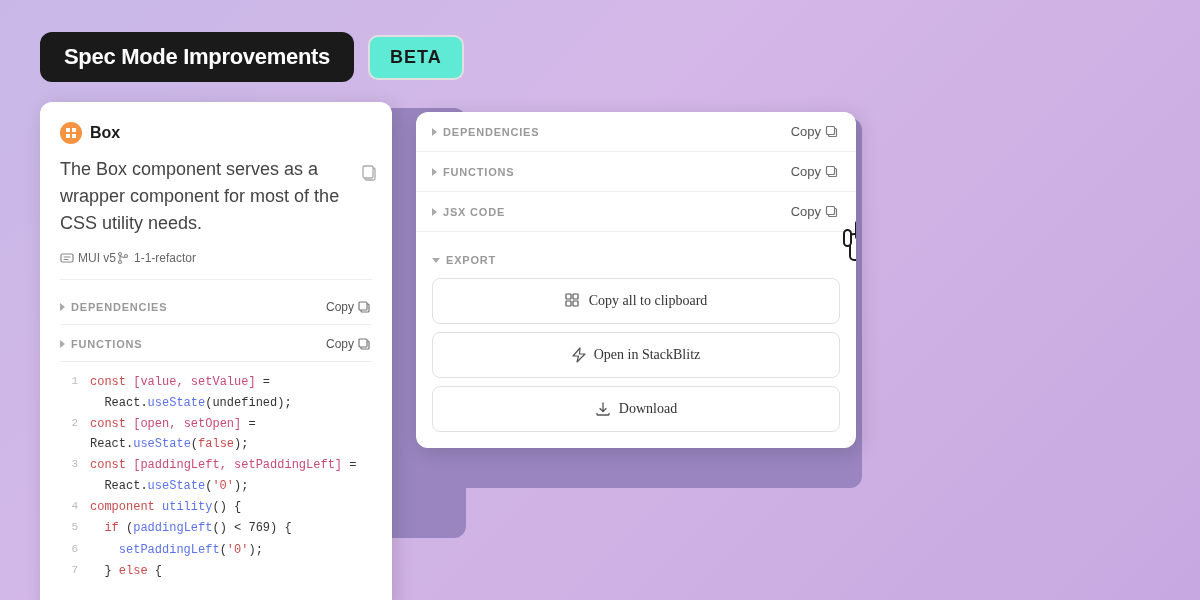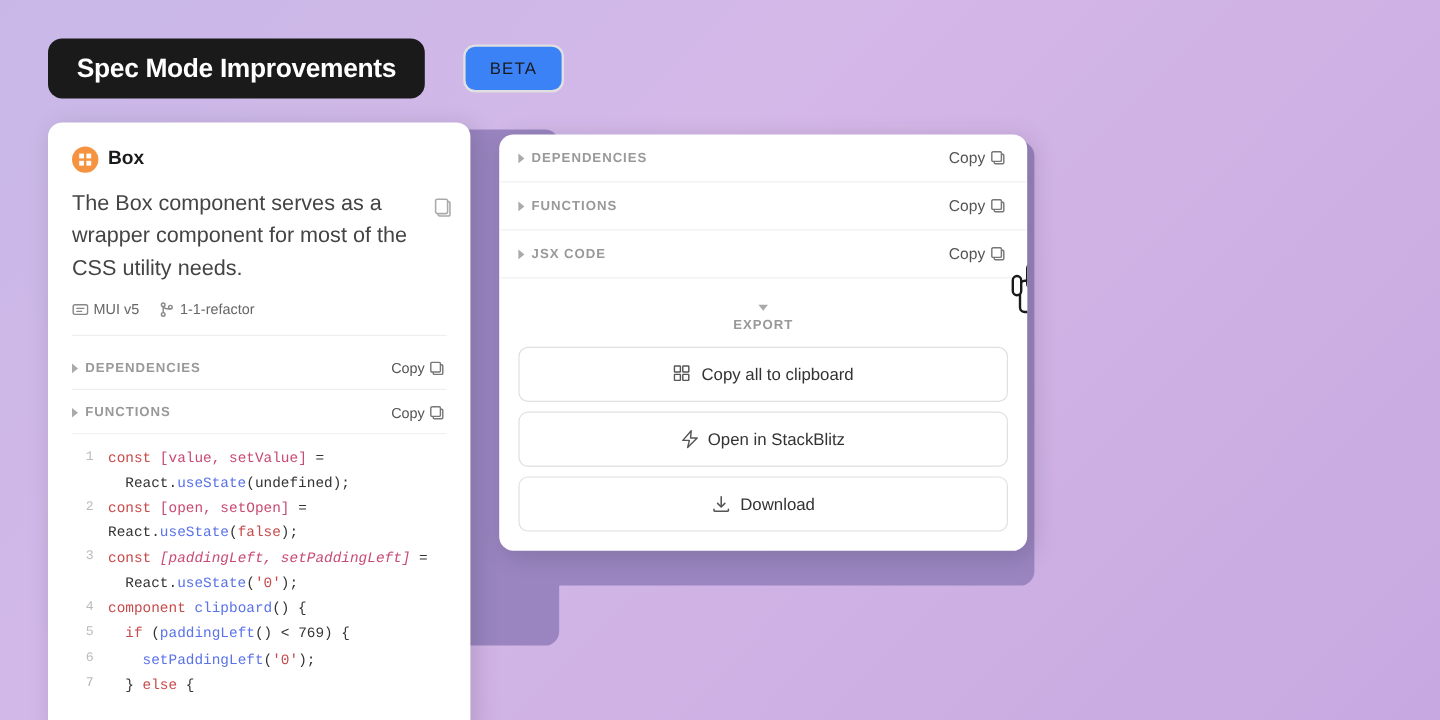--- a/index.html
+++ b/index.html
@@ -9,39 +9,39 @@
       background: linear-gradient(135deg, #c8b8e8 0%, #d4b8e8 40%, #c8a8e0 100%);
       font-family: -apple-system, BlinkMacSystemFont, 'Segoe UI', sans-serif;
       overflow: hidden;
       position: relative;
     }
 
     
     .header-area {
       display: flex;
       align-items: center;
-      gap: 32px;
+      gap: 14px;
       padding: 32px 40px 20px 40px;
     }
 
     .title-badge {
       background: #1a1a1a;
       color: #fff;
       font-size: 22px;
       font-weight: 800;
       padding: 12px 24px;
       border-radius: 12px;
       letter-spacing: -0.3px;
     }
 
     .beta-badge {
-      background: #3b82f6;
+      background: #5eead4;
       color: #1a1a1a;
-      font-size: 14px;
-      font-weight: 400;
+      font-size: 18px;
+      font-weight: 700;
       padding: 10px 20px;
       border-radius: 10px;
       letter-spacing: 1px;
       border: 2px solid #e0e0e0;
     }
 
     
     .main-content {
       display: flex;
       gap: 24px;
@@ -93,21 +93,20 @@
     .component-desc {
       font-size: 18px;
       color: #444;
       line-height: 1.5;
       margin-bottom: 14px;
     }
 
     .component-meta {
       display: flex;
       align-items: center;
-      gap: 16px;
       font-size: 12px;
       color: #666;
       padding-bottom: 14px;
       border-bottom: 1px solid #eee;
       margin-bottom: 10px;
     }
 
     .meta-item {
       display: flex;
       align-items: center;
@@ -236,38 +235,38 @@
     .export-label-row {
       display: flex;
       align-items: center;
       gap: 6px;
       font-size: 11px;
       font-weight: 600;
       color: #999;
       letter-spacing: 0.8px;
       text-transform: uppercase;
       padding: 10px 0 12px;
-      flex-direction: column;
     }
 
     .action-button {
       display: flex;
       align-items: center;
       justify-content: center;
       gap: 8px;
       width: 100%;
       padding: 14px;
       border: 1.5px solid #e0e0e0;
       border-radius: 8px;
       background: #fff;
       font-size: 14px;
       font-weight: 500;
       color: #333;
       cursor: pointer;
       margin-bottom: 8px;
+      font-family: Liberation Serif, serif;
     }
 
     .action-button:last-child {
       margin-bottom: 0;
     }
   </style>
 </head>
 <body>
 
 <div class="header-area">
@@ -359,29 +358,29 @@
           <div class="code-line">
             <span class="line-num"></span>
             <span class="code-text">&nbsp;&nbsp;React.<span class="fn">useState</span>(undefined);</span>
           </div>
           <div class="code-line">
             <span class="line-num">2</span>
             <span class="code-text"><span class="kw">const</span> <span style="color:#c84b73;">[open, setOpen]</span> = React.<span class="fn">useState</span>(<span class="kw">false</span>);</span>
           </div>
           <div class="code-line">
             <span class="line-num">3</span>
-            <span class="code-text"><span class="kw">const</span> <span style="color:#c84b73;font-style:italic;">[paddingLeft, setPaddingLeft]</span> =</span>
+            <span class="code-text"><span class="kw">const</span> <span style="color:#c84b73;">[paddingLeft, setPaddingLeft]</span> =</span>
           </div>
           <div class="code-line">
             <span class="line-num"></span>
             <span class="code-text">&nbsp;&nbsp;React.<span class="fn">useState</span>(<span class="str">'0'</span>);</span>
           </div>
           <div class="code-line">
             <span class="line-num">4</span>
-            <span class="code-text"><span class="kw">component</span> <span class="fn">clipboard</span>() {</span>
+            <span class="code-text"><span class="kw">component</span> <span class="fn">utility</span>() {</span>
           </div>
           <div class="code-line">
             <span class="line-num">5</span>
             <span class="code-text">&nbsp;&nbsp;<span class="kw">if</span> (<span class="fn">paddingLeft</span>() &lt; 769) {</span>
           </div>
           <div class="code-line">
             <span class="line-num">6</span>
             <span class="code-text">&nbsp;&nbsp;&nbsp;&nbsp;<span class="fn">setPaddingLeft</span>(<span class="str">'0'</span>);</span>
           </div>
           <div class="code-line">

